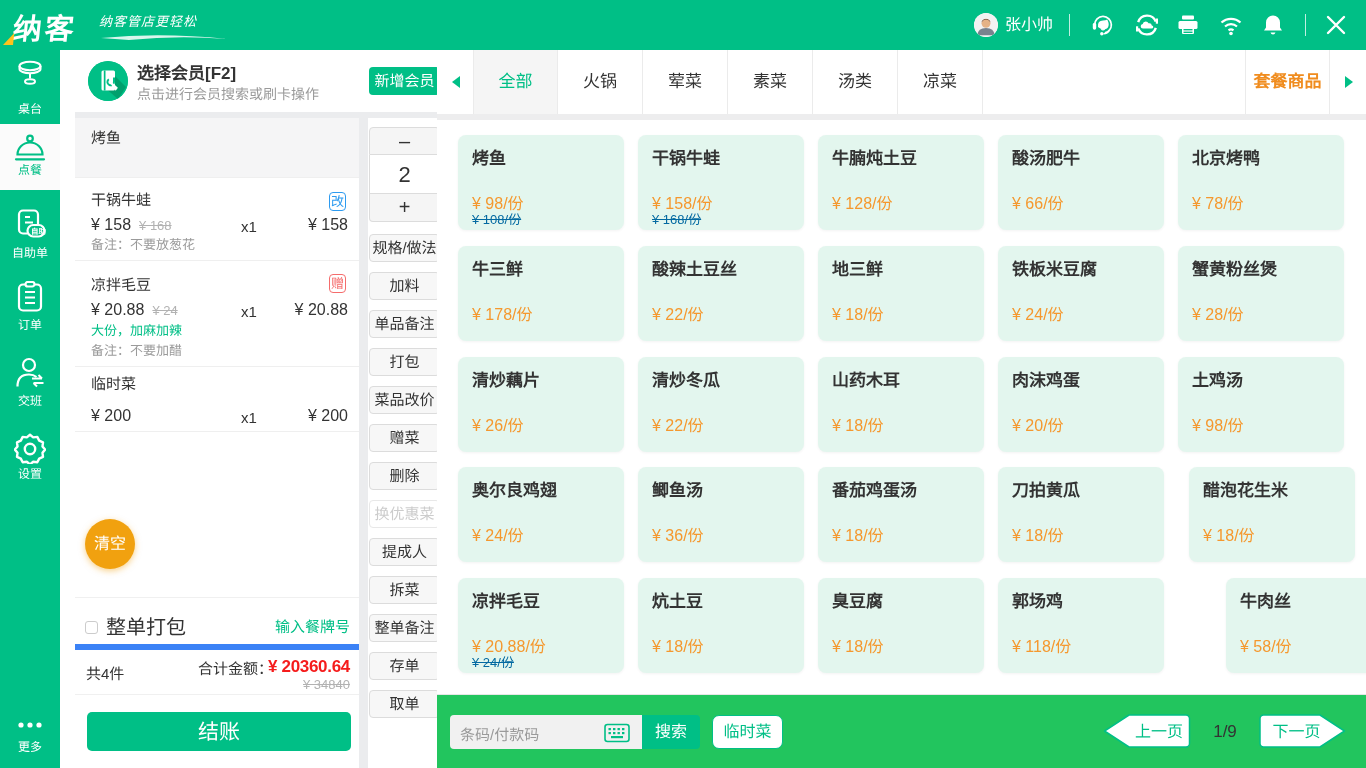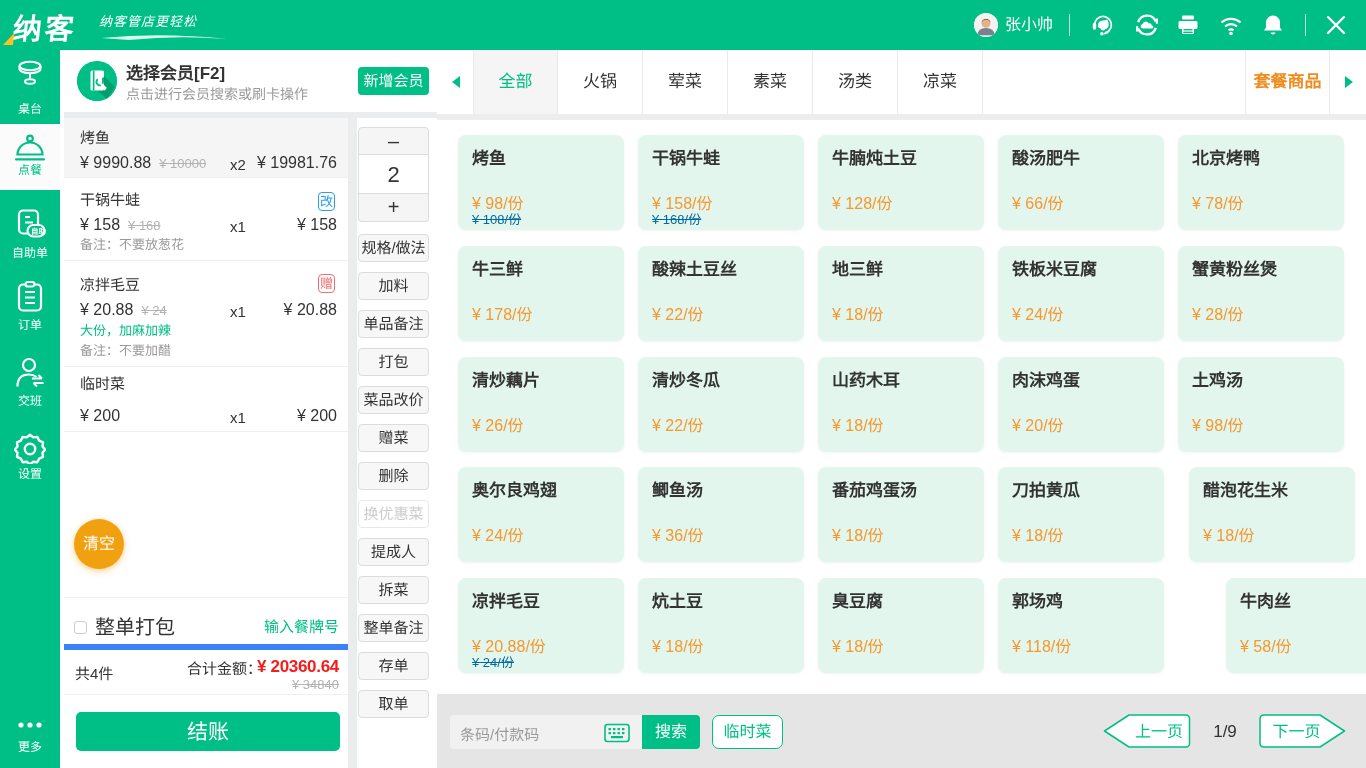--- a/index.html
+++ b/index.html
@@ -15,21 +15,21 @@
 #avatar { position:absolute; left:974px; top:13px; width:24px; height:24px; border-radius:50%; background:#fff; overflow:hidden; }
 #uname { position:absolute; left:1005px; top:0; height:50px; line-height:50px; color:#fff; font-size:16px; }
 .vsep { position:absolute; top:14px; width:1px; height:22px; background:rgba(255,255,255,.75); }
 .ticon { position:absolute; top:13px; width:24px; height:24px; }
 
 #sidebar { position:absolute; left:0; top:50px; width:60px; height:718px; background:#00bf86; }
 .sitem { position:absolute; left:0; width:60px; text-align:center; color:#fff; font-size:12px; }
 .sitem .lbl { display:block; line-height:14px; }
 .sitem.active { background:#fbfbfb; color:#00bf86; }
 
-#panel { position:absolute; left:64px; top:50px; width:377px; height:718px; background:#fff; }
+#panel { position:absolute; left:75px; top:50px; width:377px; height:718px; background:#fff; }
 #memberbar { position:absolute; left:0; top:0; width:377px; height:62px; background:#fff; }
 #membergap { position:absolute; left:0; top:62px; width:377px; height:6px; background:#ebecee; }
 #mcircle { position:absolute; left:13px; top:11px; width:40px; height:40px; border-radius:50%; background:#00bf86; overflow:hidden; }
 #mtitle { position:absolute; left:62px; top:9px; font-size:17px; font-weight:bold; color:#333; }
 #msub { position:absolute; left:62px; top:33px; font-size:14px; color:#9a9a9a; }
 #maddbtn { position:absolute; left:294px; top:17px; width:71px; height:28px; background:#00bf86; color:#fff; font-size:15px; border-radius:4px; text-align:center; line-height:28px; }
 
 #orderlist { position:absolute; left:0; top:68px; width:285px; }
 .orow { position:relative; border-bottom:1px solid #efefef; }
 .orow.sel { background:#f5f5f6; }
@@ -74,21 +74,21 @@
 .tab.on { background:#f5f5f5; color:#00bf86; }
 #tabset { position:absolute; top:0; left:808px; width:85px; height:64px; line-height:64px; text-align:center; font-size:17px; font-weight:bold; color:#f08c1e; border-left:1px solid #ebebeb; border-right:1px solid #ebebeb; background:#fff; }
 .arrl { position:absolute; left:15px; top:26px; width:0; height:0; border-top:6.5px solid transparent; border-bottom:6.5px solid transparent; border-right:8px solid #00bf86; }
 .arrr { position:absolute; left:908px; top:26px; width:0; height:0; border-top:6.5px solid transparent; border-bottom:6.5px solid transparent; border-left:8px solid #00bf86; }
 
 .card { position:absolute; width:166px; height:95px; background:#e3f6ee; border-radius:8px; }
 .cname { position:absolute; left:14px; top:13px; font-size:17px; font-weight:bold; color:#333; line-height:22px; }
 .cprice { position:absolute; left:14px; top:59px; font-size:16px; color:#f5982e; line-height:20px; }
 .cstrike { position:absolute; left:14px; top:77px; font-size:13px; color:#0369a1; text-decoration:line-through; line-height:15px; }
 
-#botbar { position:absolute; left:0; top:645px; width:929px; height:73px; background:#e5e5e5; }
+#botbar { position:absolute; left:0; top:645px; width:929px; height:73px; background:#22c55e; }
 #scaninput { position:absolute; left:13px; top:20px; width:192px; height:34px; background:#f1f1f1; border-radius:4px 0 0 4px; }
 #scanph { position:absolute; left:10px; top:8px; font-size:15px; color:#9a9a9a; }
 #kbicon { position:absolute; right:12px; top:8px; }
 #searchbtn { position:absolute; left:205px; top:20px; width:58px; height:34px; background:#00bf86; border-radius:0 4px 4px 0; color:#fff; font-size:16px; text-align:center; line-height:34px; }
 #tempbtn { position:absolute; left:275px; top:20px; width:71px; height:34px; border:1px solid #00bf86; border-radius:7px; color:#00bf86; font-size:16px; text-align:center; line-height:32px; background:#fff; }
 #pageinfo { position:absolute; left:763px; top:20px; width:50px; text-align:center; font-size:17px; color:#333; line-height:34px; }
 #tabband { position:absolute; left:0; top:64px; width:929px; height:6px; background:#ededee; }
 #botline { position:absolute; left:0; top:644px; width:929px; height:1px; background:#e6e6e6; }
 .card { box-shadow:0 1px 3px rgba(0,0,0,.05); }
 </style>
@@ -216,21 +216,20 @@
           <path d="M22.3 22.6 q.9-1.7 2.4-.5 l5.2 4.7 -2.2 3z" fill="#fff"></path>
         </svg></div>
     <div id="mtitle">选择会员[F2]</div>
     <div id="msub">点击进行会员搜索或刷卡操作</div>
     <div id="maddbtn">新增会员</div>
   </div>
   <div id="membergap"></div>
   <div id="orderlist">
     <div class="orow sel" style="height:60px;">
       <div class="oname" style="top:11px;">烤鱼</div>
-      <div class="oline" style="top:35px;"><span class="opr">¥ 9990.88</span><span class="ostrike">¥ 10000</span><span class="oqty" style="top:2px;">x2</span><span class="osum">¥ 19981.76</span></div>
     </div>
     <div class="orow" style="height:83px;">
       <div class="oname" style="top:13px;">干锅牛蛙</div>
       <div class="otag gai" style="top:14px;">改</div>
       <div class="oline" style="top:37px;"><span class="opr">¥ 158</span><span class="ostrike">¥ 168</span><span class="oqty" style="top:2px;">x1</span><span class="osum">¥ 158</span></div>
       <div class="oremark" style="top:59px;">备注：不要放葱花</div>
     </div>
     <div class="orow" style="height:106px;">
       <div class="oname" style="top:15px;">凉拌毛豆</div>
       <div class="otag zeng" style="top:13px;">赠</div>

